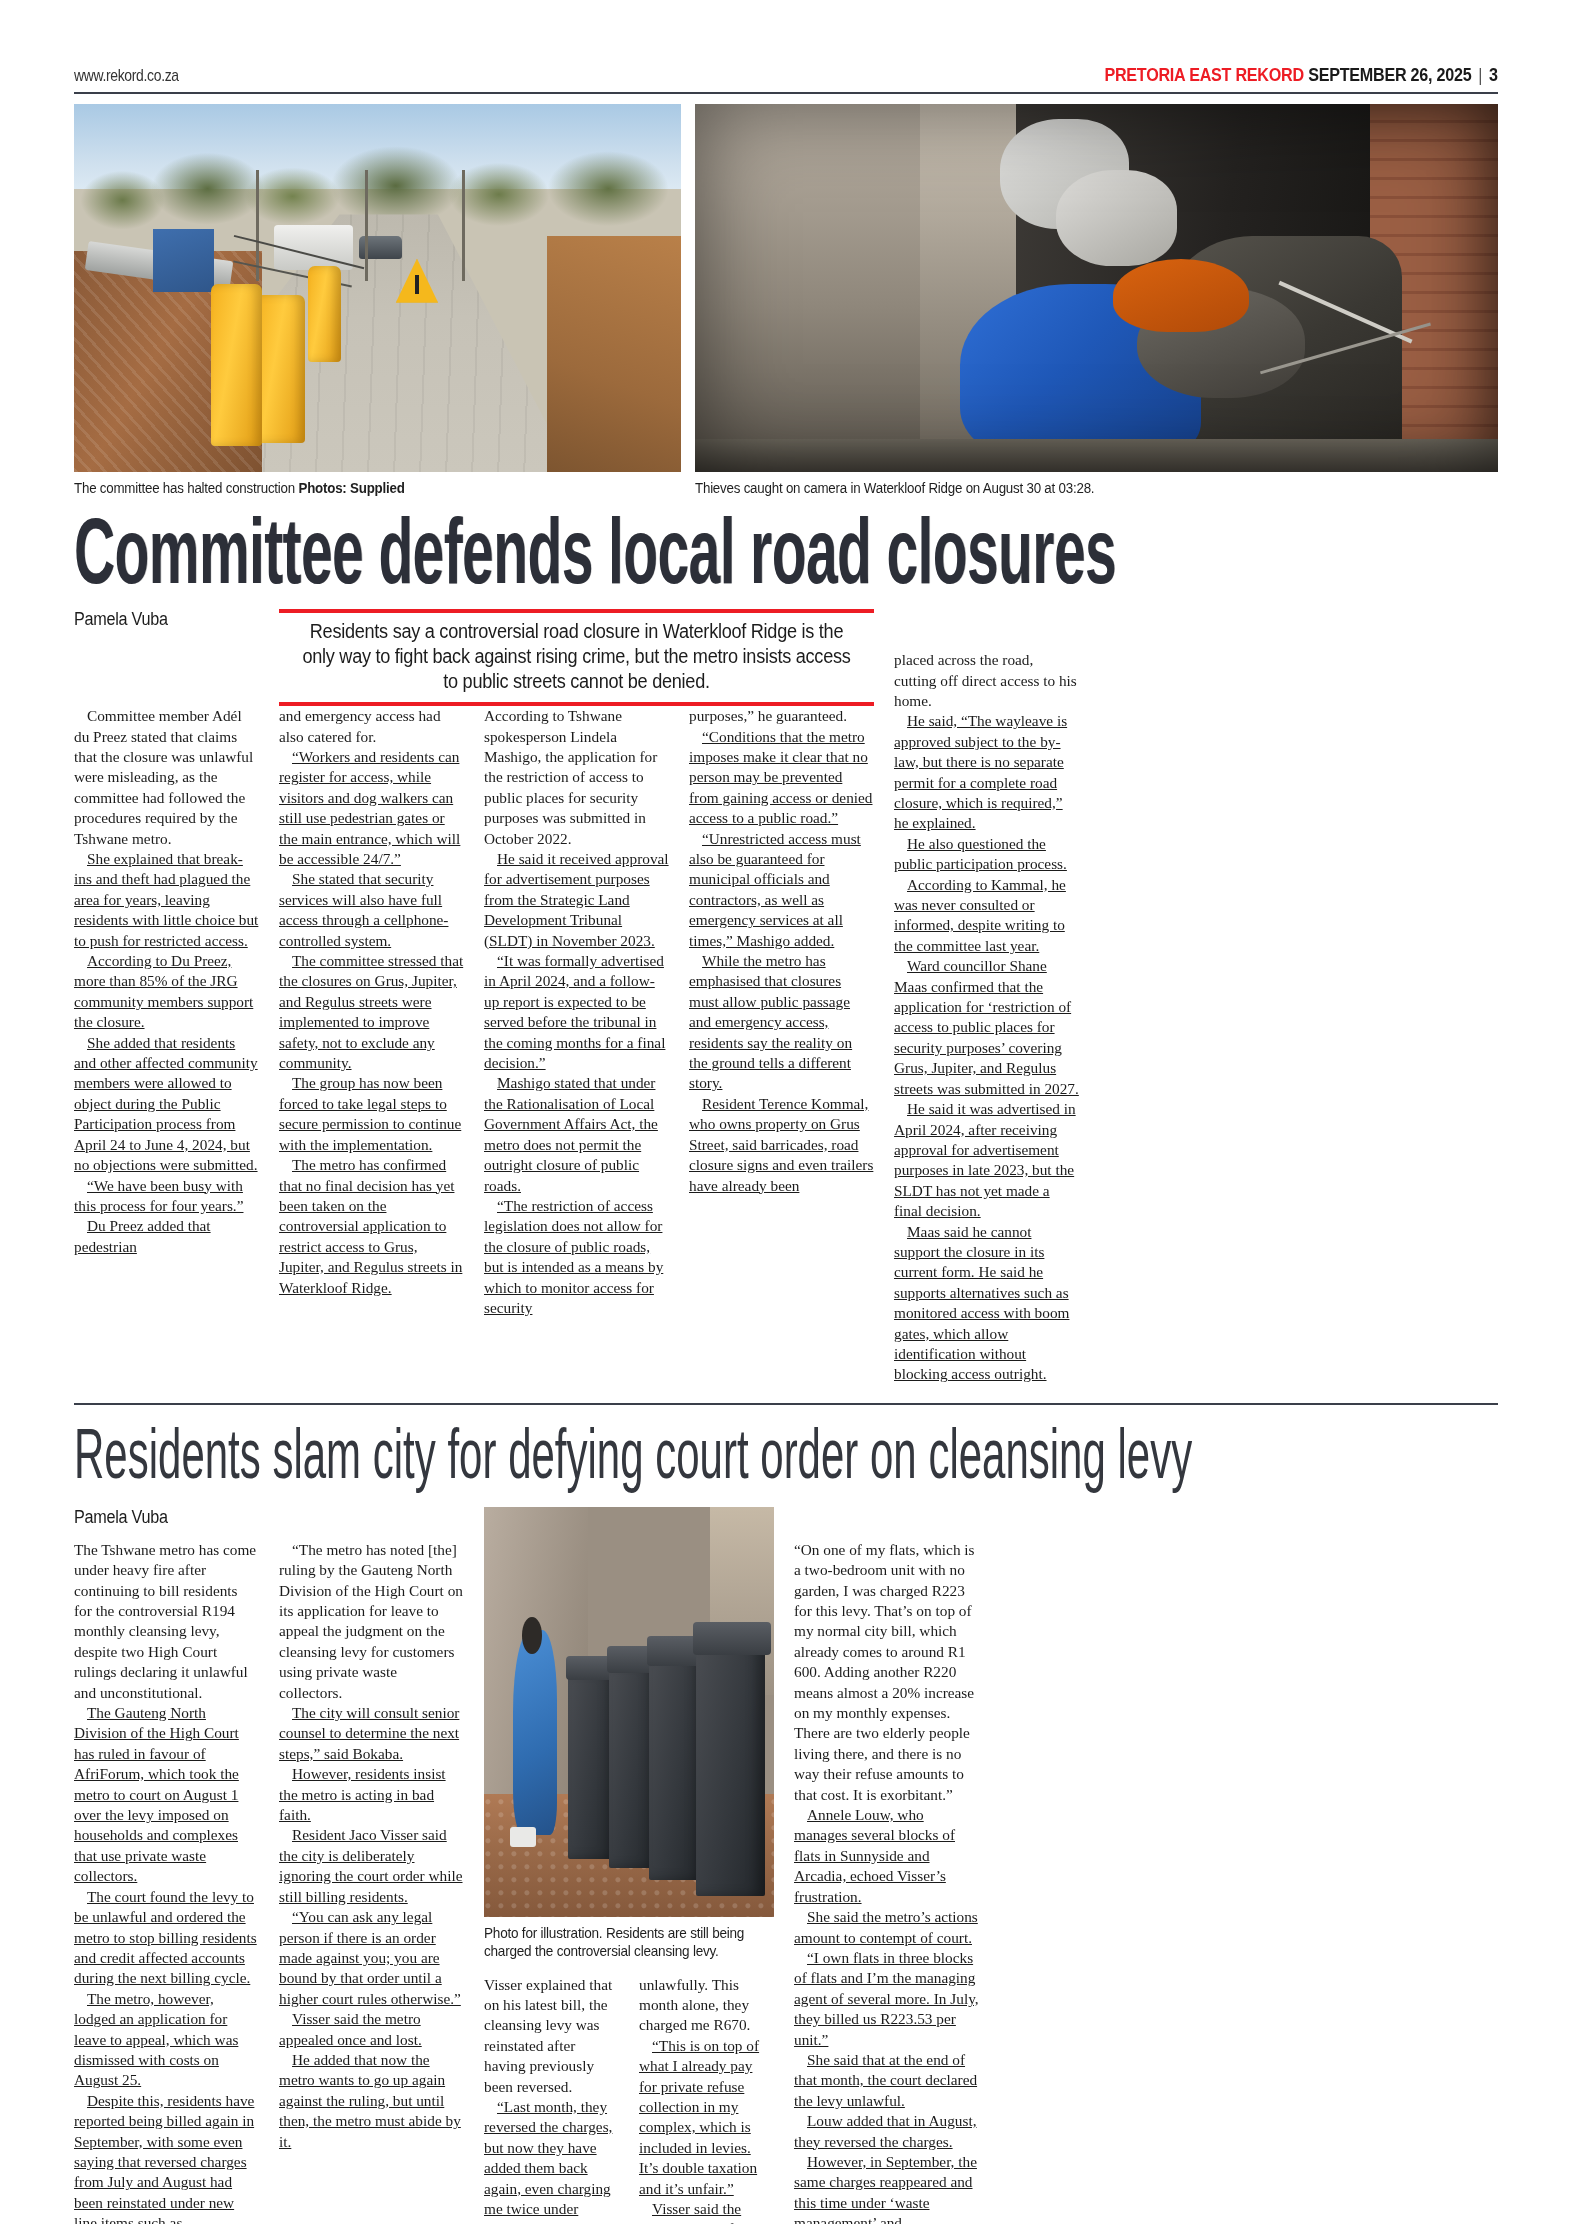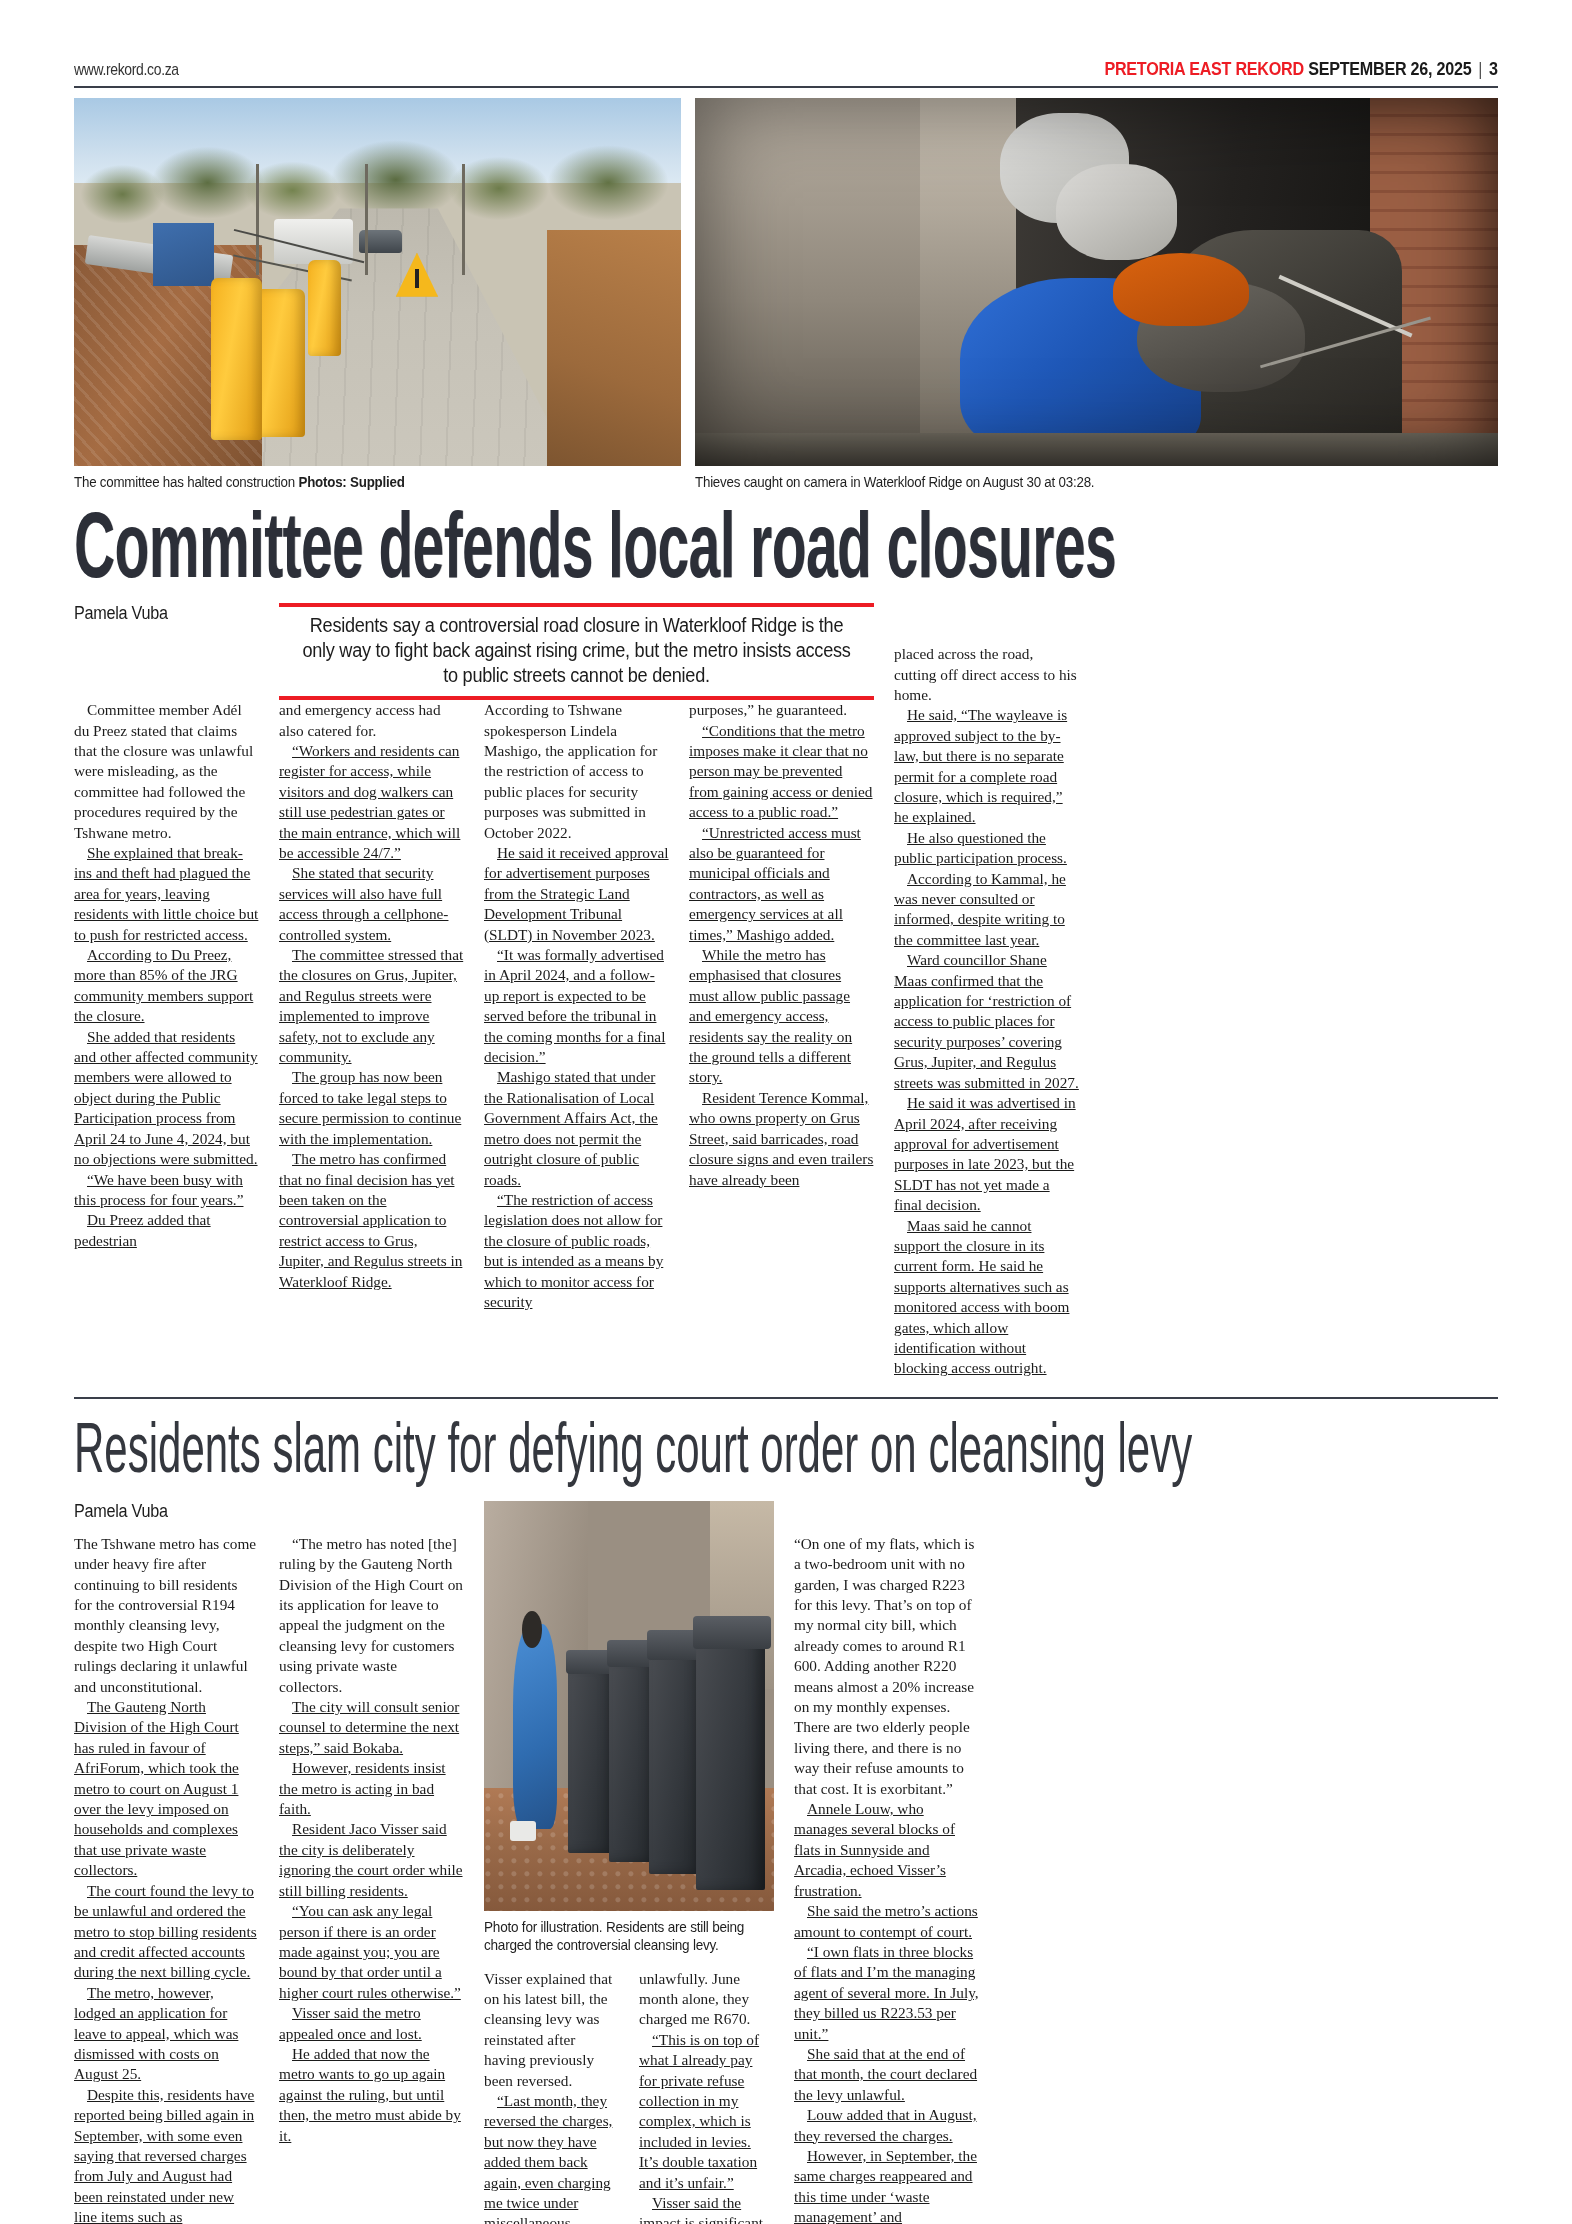--- a/index.html
+++ b/index.html
@@ -4,21 +4,21 @@
 <style>
   * { box-sizing: border-box; }
   html, body { margin:0; padding:0; }
   body {
     width: 1572px; height: 2224px;
     background: #ffffff;
     font-family: "Liberation Serif", serif;
     color: #1a1a1a;
     overflow: hidden;
   }
-  .page { position: relative; width: 1572px; height: 2224px; padding: 4px 74px; }
+  .page { position: relative; width: 1572px; height: 2224px; padding: 10px 74px; }
 
   
   .masthead {
     display: flex; align-items: flex-end; justify-content: space-between;
     padding-top: 54px; padding-bottom: 6px;
   }
   .masthead-url {
     font-family: "Liberation Sans", sans-serif;
     font-size: 17px; letter-spacing: -0.4px; color: #333; font-stretch: condensed;
     transform: scaleX(0.82); transform-origin: left bottom;
@@ -400,21 +400,21 @@
         <div class="a2-cap">Photo for illustration. Residents are still being charged the controversial cleansing levy.</div>
         <div style="display:flex; gap:20px; margin-top:14px;">
           <div class="col">
             <div class="bodytext">
                 <p class="first">Visser explained that on his latest bill, the cleansing levy was reinstated after having previously been reversed.</p>
                 <p>“Last month, they reversed the charges, but now they have added them back again, even charging me twice under miscellaneous.</p>
               </div>
           </div>
           <div class="col">
             <div class="bodytext">
-                <p class="first">unlawfully. June month alone, they charged me R670.</p>
+                <p class="first">unlawfully. This month alone, they charged me R670.</p>
                 <p>“This is on top of what I already pay for private refuse collection in my complex, which is included in levies. It’s double taxation and it’s unfair.”</p>
                 <p>Visser said the impact is significant.</p>
               </div>
           </div>
         </div>
       </div>
 
       <div class="col">
         <div class="bodytext" style="margin-top:33px;">
             <p class="first">“On one of my flats, which is a two-bedroom unit with no garden, I was charged R223 for this levy. That’s on top of my normal city bill, which already comes to around R1 600. Adding another R220 means almost a 20% increase on my monthly expenses. There are two elderly people living there, and there is no way their refuse amounts to that cost. It is exorbitant.”</p>

